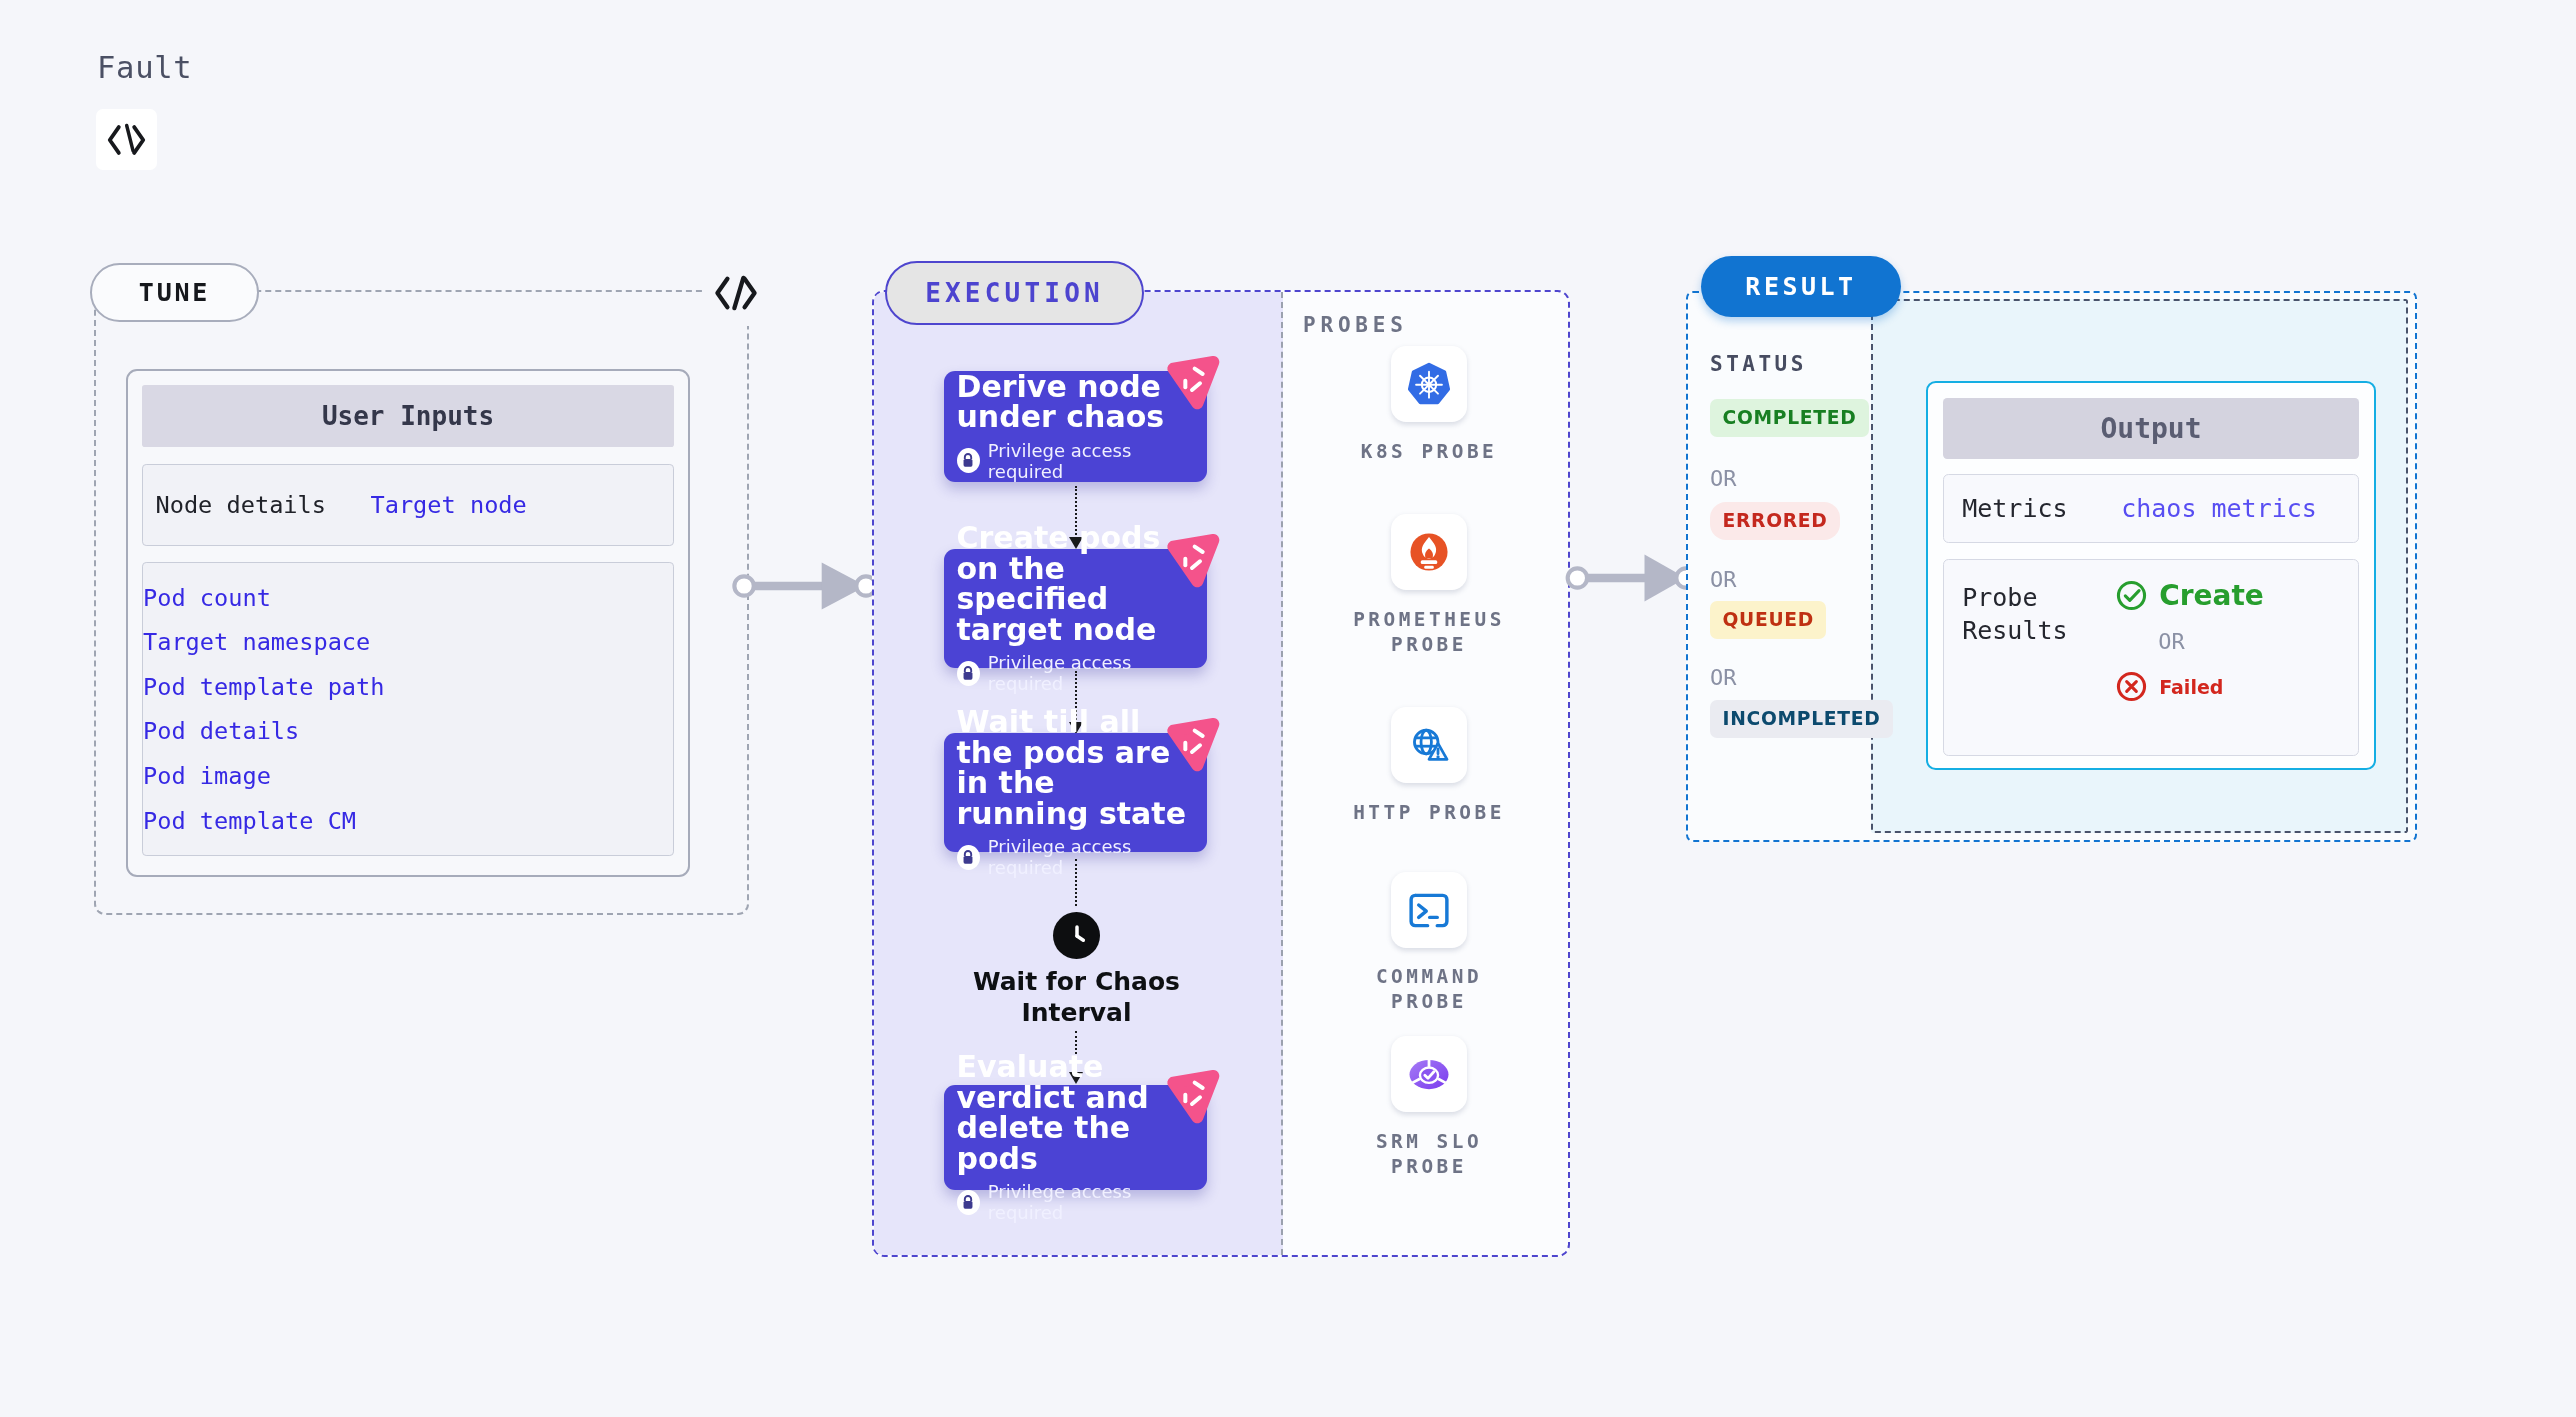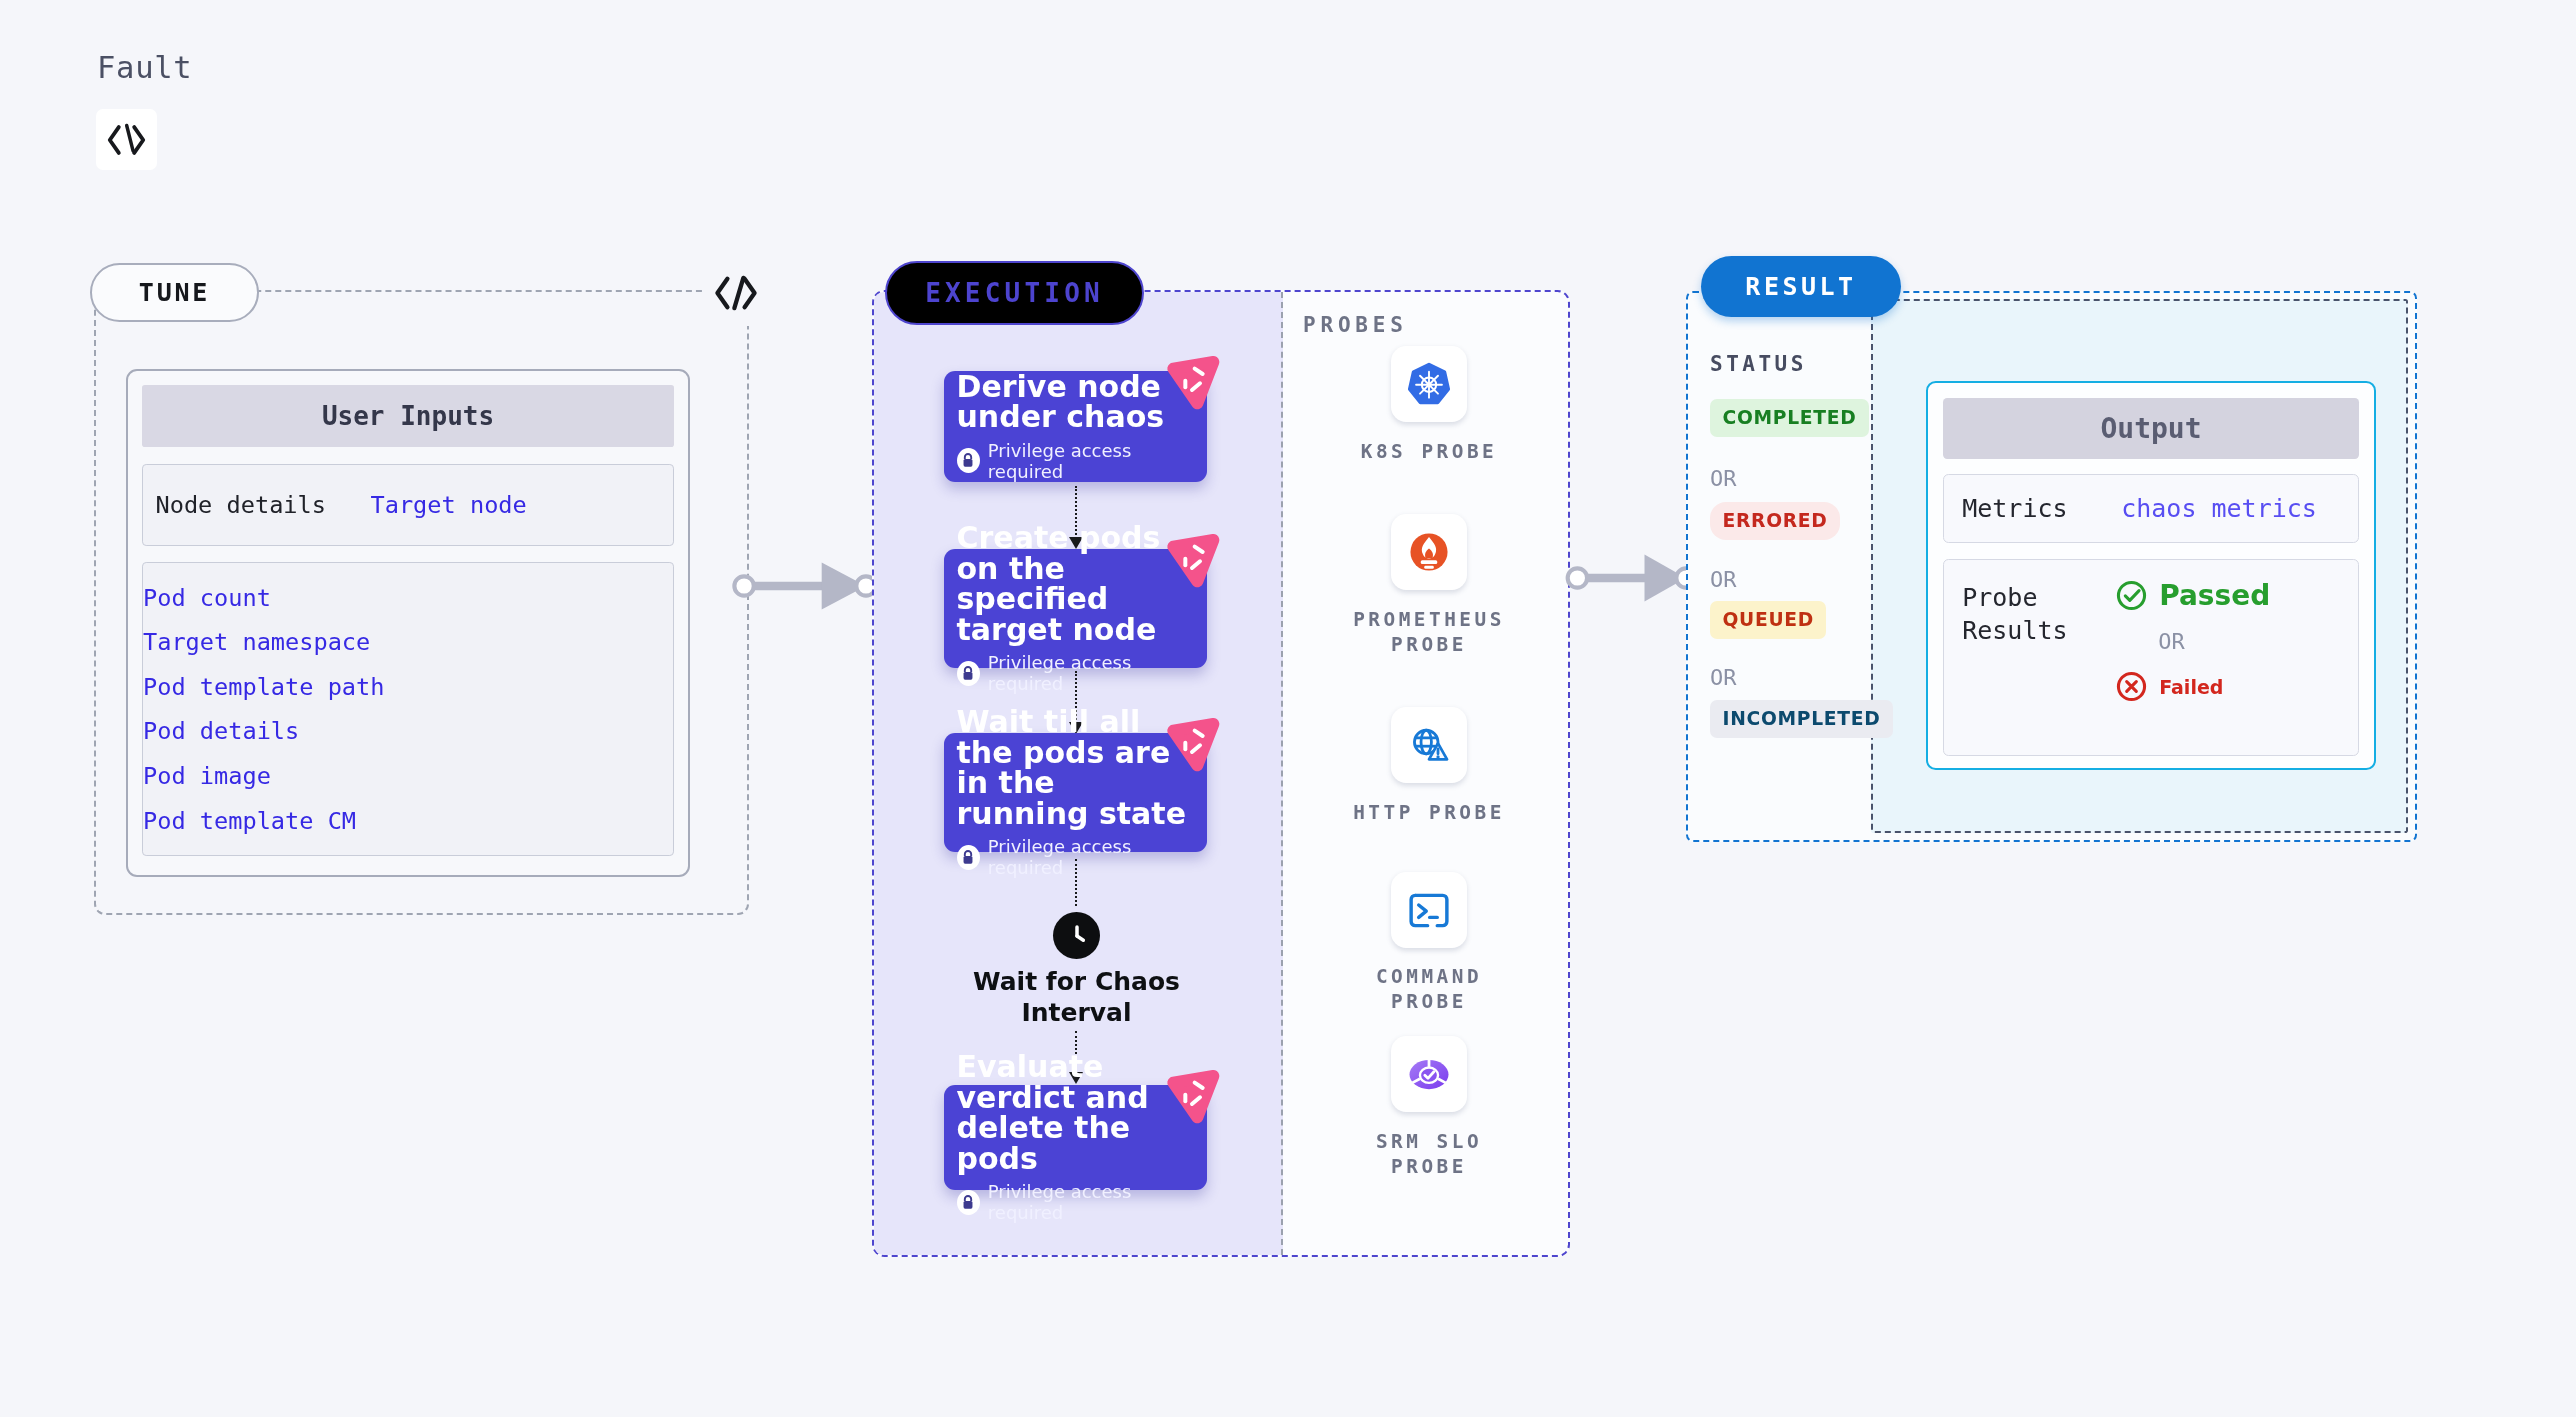--- a/index.html
+++ b/index.html
@@ -33,21 +33,21 @@
   .ui-link{font-size:23.6px;color:#3629e4;cursor:pointer;}
 
   
   .harrow{overflow:visible;}
 
   
   .exec-box{left:872px;top:290px;width:698px;height:967px;border:2.8px dashed #4e45ce;border-radius:12.5px;
             background:#fbfcfe;box-sizing:border-box;}
   .exec-purple{position:absolute;left:0;top:0;width:409px;height:100%;background:#e6e5fa;
                border-right:2.1px dashed #9ba1ae;border-radius:9.7px 0 0 9.7px;box-sizing:border-box;}
-  .pill-exec{left:885px;top:261px;width:255px;height:60px;background:#000000;border:2.8px solid #4e45ce;
+  .pill-exec{left:885px;top:261px;width:255px;height:60px;background:#e5e5e5;border:2.8px solid #4e45ce;
              font-size:26px;font-weight:800;letter-spacing:4.2px;color:#4d44cf;}
   .probes-label{left:1303px;top:313px;font-size:21px;font-weight:bold;letter-spacing:4.8px;color:#6e7386;}
 
   .step-card{left:944px;width:263px;background:#4b43d4;border-radius:11px;color:#ffffff;
              box-shadow:0 7px 12.5px rgba(40,35,150,.25);box-sizing:border-box;
              display:flex;flex-direction:column;align-items:center;justify-content:center;padding:9.7px 12.5px;}
   .step-title{font-size:30px;font-weight:bold;line-height:30.5px;}
   .priv{display:flex;align-items:center;gap:8.3px;margin-top:7px;}
   .priv-circ{width:25px;height:25px;border-radius:50%;background:#ffffff;display:flex;align-items:center;justify-content:center;}
   .priv-text{font-size:18px;color:#f0f0ff;}
@@ -364,21 +364,21 @@
       <div class="metrics-value mono">chaos metrics</div>
     </div>
     <div class="out-row probe-results-row">
       <div class="pr-label mono">Probe Results</div>
       <div class="pr-col">
         <div class="pr-item">
           <svg width="33" height="33" viewBox="0 0 48 48">
             <circle cx="24" cy="24" r="19" fill="none" stroke="#279e2e" stroke-width="4.5"></circle>
             <path d="M15 24.5 l6.5 6.5 L35 17" fill="none" stroke="#279e2e" stroke-width="4.5" stroke-linecap="round" stroke-linejoin="round"></path>
           </svg>
-          <span class="pr-passed">Passed</span>
+          <span class="pr-passed">Create</span>
         </div>
         <div class="mono or-txt pr-or">OR</div>
         <div class="pr-item">
           <svg width="33" height="33" viewBox="0 0 48 48">
             <circle cx="24" cy="24" r="19" fill="none" stroke="#d3271e" stroke-width="4.5"></circle>
             <path d="M17 17 L31 31 M31 17 L17 31" fill="none" stroke="#d3271e" stroke-width="4.5" stroke-linecap="round"></path>
           </svg>
           <span class="pr-failed">Failed</span>
         </div>
       </div>

